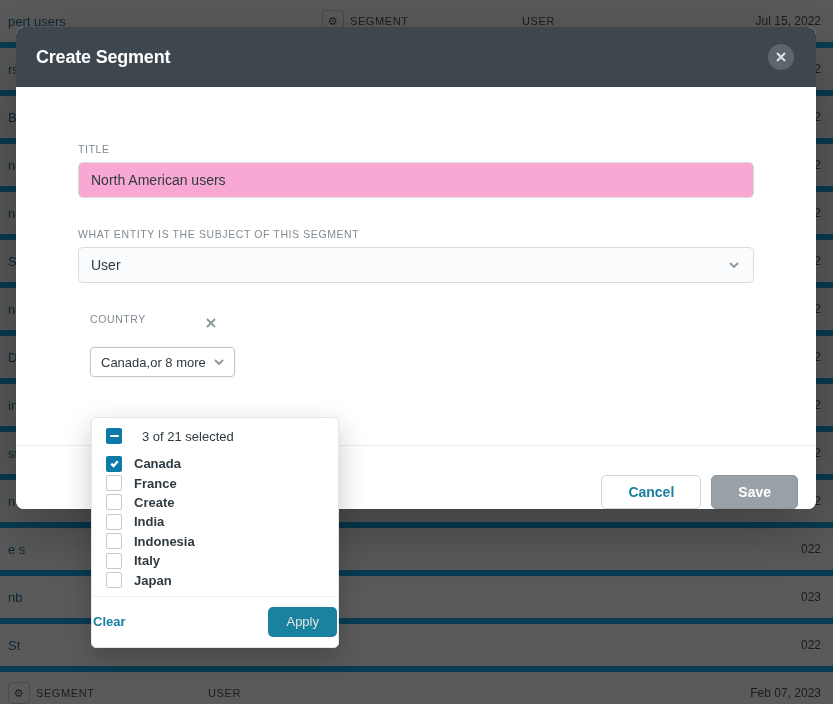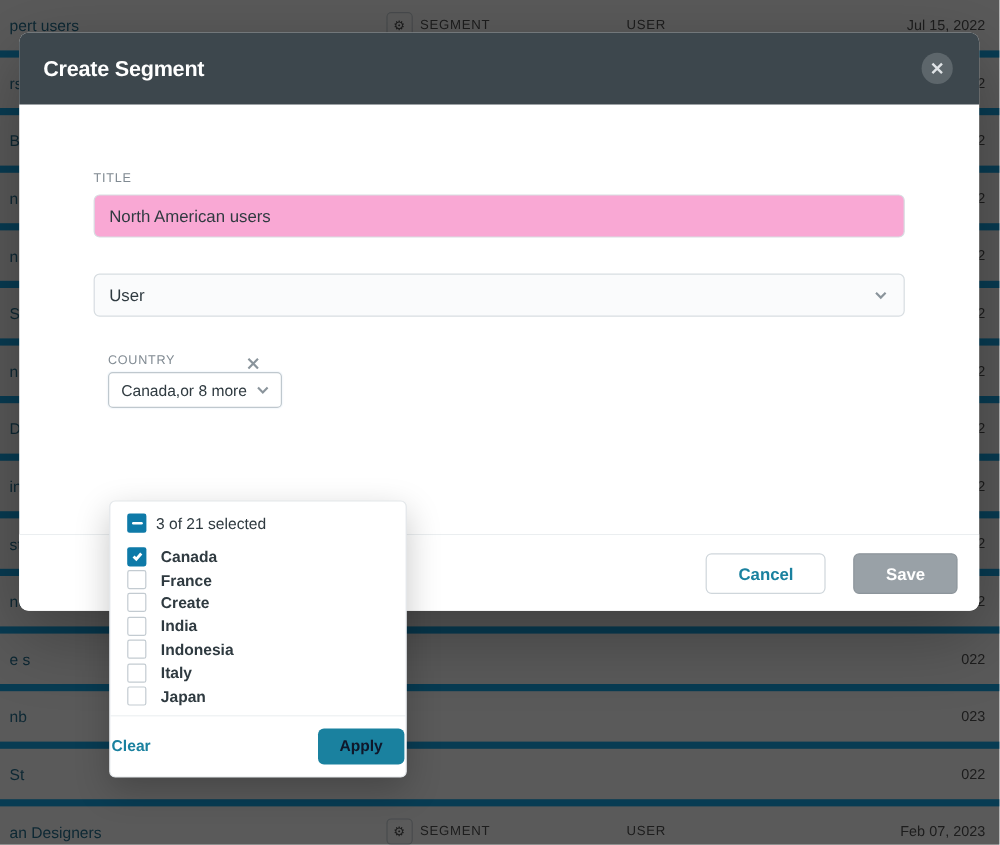--- a/index.html
+++ b/index.html
@@ -31,50 +31,50 @@
 
   .field-group { margin-bottom: 30px; }
 
   .select-wrap { position: relative; width: 100%; height: 36px; border: 1px solid #d7dde1; border-radius: 5px; background: #fafbfc; display: flex; align-items: center; padding: 0 12px; cursor: pointer; }
   .select-wrap .val { font-size: 14px; color: #2f3a40; flex: 1; }
   .chev { width: 14px; height: 14px; }
   .chev svg { width: 14px; height: 14px; stroke: #8a949b; stroke-width: 1.8; fill: none; }
 
   .sub-heading { font-size: 17px; font-weight: 700; color: #212629; margin-bottom: 18px; letter-spacing: -0.1px; }
 
-  .filter-label-row { display: flex; align-items: center; gap: 60px; margin-bottom: 4px; }
+  .filter-label-row { display: flex; align-items: center; gap: 60px; margin-bottom: 22px; }
   .filter-label { font-size: 10.5px; letter-spacing: 0.6px; color: #808a92; font-weight: 500; }
   .remove-x { width: 10px; height: 10px; cursor: pointer; }
   .remove-x svg { width: 10px; height: 10px; stroke: #8a949b; stroke-width: 1.8; }
 
   .multi-trigger { height: 30px; border: 1px solid #bfc8ce; border-radius: 4px; background: #fff; display: inline-flex; align-items: center; padding: 0 8px 0 10px; cursor: pointer; box-shadow: 0 0 0 1px rgba(100,160,200,0.06); position: relative; gap: 6px; }
   .multi-trigger .mt-text { font-size: 13px; color: #2f3a40; }
   .multi-trigger .chev { width: 14px; height: 14px; }
 
   
   .popover { position: absolute; left: 75px; top: 390px; width: 248px; background: #fff; border: 1px solid #e3e7ea; border-radius: 5px; box-shadow: 0 10px 28px rgba(0,0,0,0.22); z-index: 50; display: flex; flex-direction: column; }
-  .pop-head { display: flex; align-items: center; gap: 8px; padding: 10px 14px; }
+  .pop-head { display: flex; align-items: center; gap: 20px; padding: 10px 14px; }
   .chk { width: 16px; height: 16px; border-radius: 2px; display: flex; align-items: center; justify-content: center; flex-shrink: 0; }
   .chk.indet { background: #0e7aa8; }
   .chk.indet .bar { width: 9px; height: 2.5px; background: #fff; border-radius: 1px; }
   .chk.empty { border: 1.5px solid #c3cbd1; }
   .chk.checked { background: #0e7aa8; }
   .chk.checked svg { width: 11px; height: 11px; stroke: #fff; stroke-width: 2.6; fill: none; }
   .sel-count { font-size: 13px; color: #2f3a40; }
 
   .opt-list { max-height: 156px; overflow: hidden; padding: 0 14px 6px 14px; }
   .opt { display: flex; align-items: center; gap: 12px; height: 19.4px; cursor: pointer; font-weight: bold; }
   .opt .lbl { font-size: 13px; color: #2f3a40; }
 
   .pop-foot { border-top: 1px solid #edf0f2; padding: 10px 1px; display: flex; align-items: center; justify-content: space-between; }
   .clear-link { font-size: 13px; font-weight: 600; color: #1a819f; cursor: pointer; }
-  .apply-btn { background: #1a819f; color: #0f172a; font-size: 13px; font-weight: 700; border-radius: 5px; height: 30px; padding: 0 18px; display: flex; align-items: center; cursor: pointer; border: none; }
-
-  
-  .modal-footer { height: 64px; border-top: 1px solid #ebeef0; display: flex; align-items: center; justify-content: flex-end; gap: 23px; padding: 0 18px; border-radius: 0 0 8px 8px; background: #fff; }
+  .apply-btn { background: #1a819f; color: #e5e5e5; font-size: 13px; font-weight: 400; border-radius: 5px; height: 30px; padding: 0 18px; display: flex; align-items: center; cursor: pointer; border: none; }
+
+  
+  .modal-footer { height: 64px; border-top: 1px solid #ebeef0; display: flex; align-items: flex-end; justify-content: flex-end; gap: 10px; padding: 0 18px; border-radius: 0 0 8px 8px; background: #fff; }
   .btn { height: 34px; border-radius: 5px; font-size: 14px; font-weight: 600; padding: 0 26px; cursor: pointer; display: flex; align-items: center; }
   .btn-cancel { background: #fff; border: 1px solid #cfd6db; color: #1a819f; }
   .btn-save { background: #99a1a7; border: 1px solid #8d959b; color: #fff; }
 </style>
 </head>
 <body>
 
 <div class="bg">
   <div id="bg-rows">
       <div class="bg-row">
@@ -158,21 +158,20 @@
         <div class="bg-user"></div>
         <div class="bg-date">023</div>
       </div>
       <div class="bg-row">
         <div class="bg-name">St</div>
         <div class="bg-tag"></div>
         <div class="bg-user"></div>
         <div class="bg-date">022</div>
       </div>
       <div class="bg-row">
-        <div class="bg-name">an Designers</div>
         <div class="bg-tag">
           <span class="icon">⚙</span>
           <span>SEGMENT</span>
         </div>
         <div class="bg-user">USER</div>
         <div class="bg-date">Feb 07, 2023</div>
       </div>
     </div>
 </div>
 <div class="overlay"></div>
@@ -189,20 +188,21 @@
   </div>
 
   <div class="modal-body">
 
     <div class="field-group">
       <div class="label">TITLE</div>
       <input class="text-input" type="text" value="North American users" style="">
     </div>
 
     <div class="field-group">
+      <div class="label">WHAT ENTITY IS THE SUBJECT OF THIS SEGMENT</div>
       <div class="select-wrap">
         <span class="val">User</span>
         <span class="chev">
           <svg viewBox="0 0 14 14">
               <polyline points="3,5 7,9 11,5"></polyline>
             </svg>
         </span>
       </div>
     </div>
 

